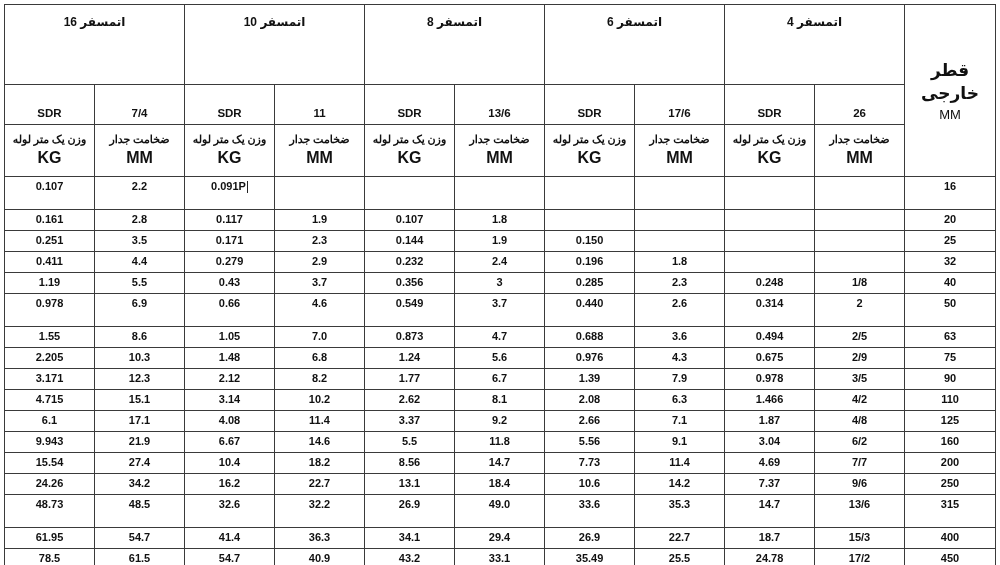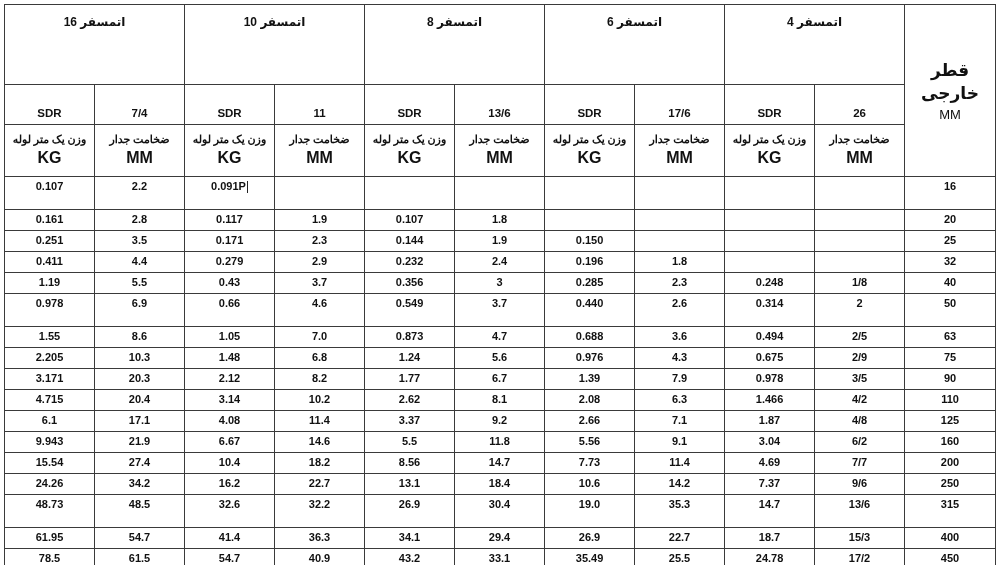--- a/index.html
+++ b/index.html
@@ -282,34 +282,34 @@
           <td>1.24</td>
           <td>5.6</td>
           <td>0.976</td>
           <td>4.3</td>
           <td>0.675</td>
           <td>2/9</td>
           <td>75</td>
         </tr>
         <tr class="data-row normal">
           <td>3.171</td>
-          <td>20.3</td>
+          <td>12.3</td>
           <td>2.12</td>
           <td>8.2</td>
           <td>1.77</td>
           <td>6.7</td>
           <td>1.39</td>
           <td>7.9</td>
           <td>0.978</td>
           <td>3/5</td>
           <td>90</td>
         </tr>
         <tr class="data-row normal">
           <td>4.715</td>
-          <td>20.4</td>
+          <td>15.1</td>
           <td>3.14</td>
           <td>10.2</td>
           <td>2.62</td>
           <td>8.1</td>
           <td>2.08</td>
           <td>6.3</td>
           <td>1.466</td>
           <td>4/2</td>
           <td>110</td>
         </tr>
@@ -364,22 +364,22 @@
           <td>7.37</td>
           <td>9/6</td>
           <td>250</td>
         </tr>
         <tr class="data-row tall">
           <td>48.73</td>
           <td>48.5</td>
           <td>32.6</td>
           <td>32.2</td>
           <td>26.9</td>
-          <td>30.4</td>
-          <td>19.0</td>
+          <td>49.0</td>
+          <td>33.6</td>
           <td>35.3</td>
           <td>14.7</td>
           <td>13/6</td>
           <td>315</td>
         </tr>
         <tr class="data-row normal">
           <td>61.95</td>
           <td>54.7</td>
           <td>41.4</td>
           <td>36.3</td>

